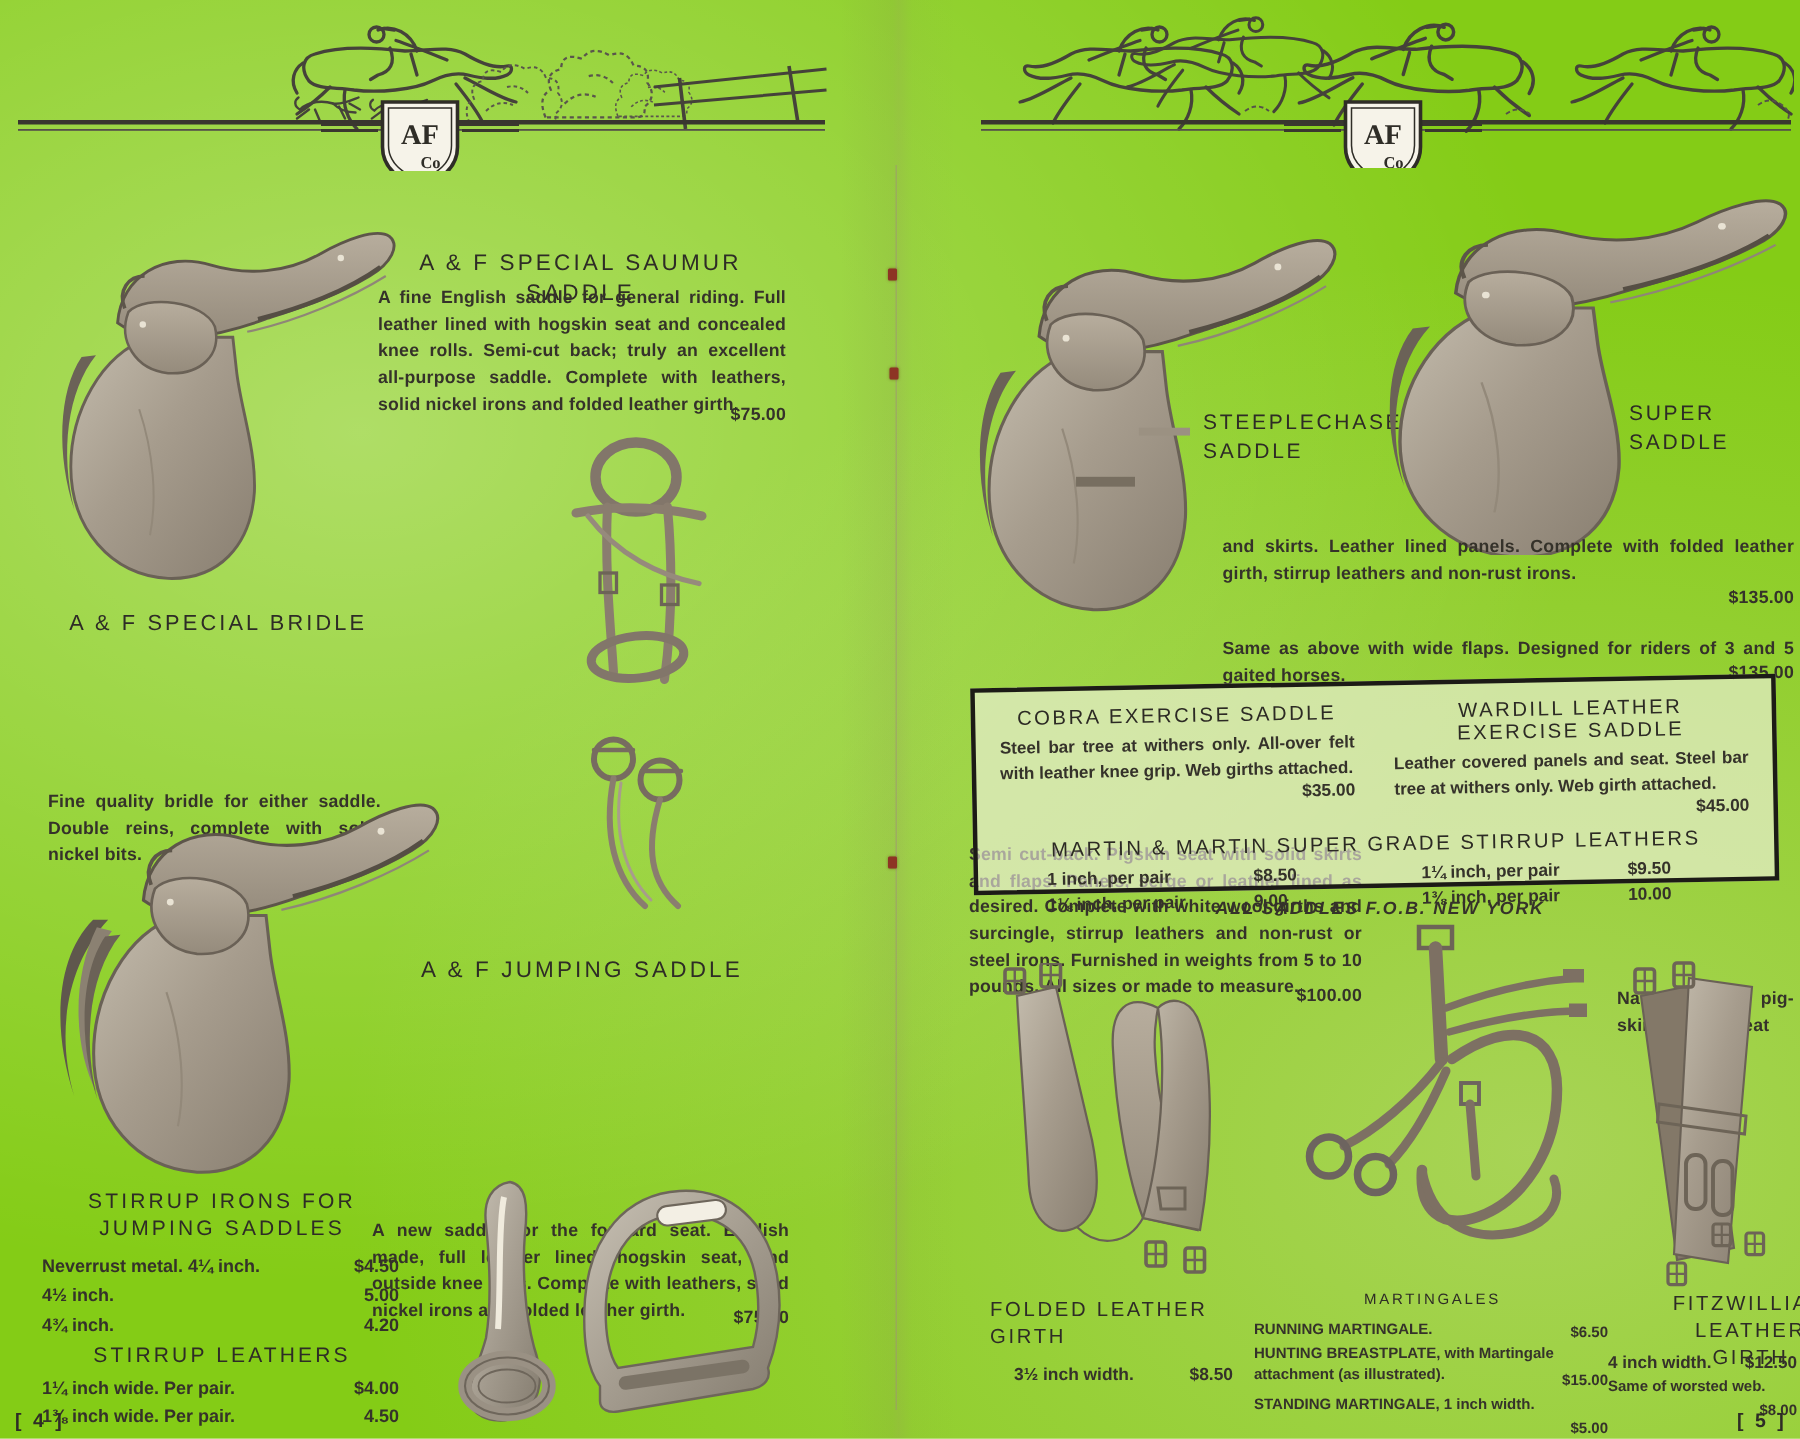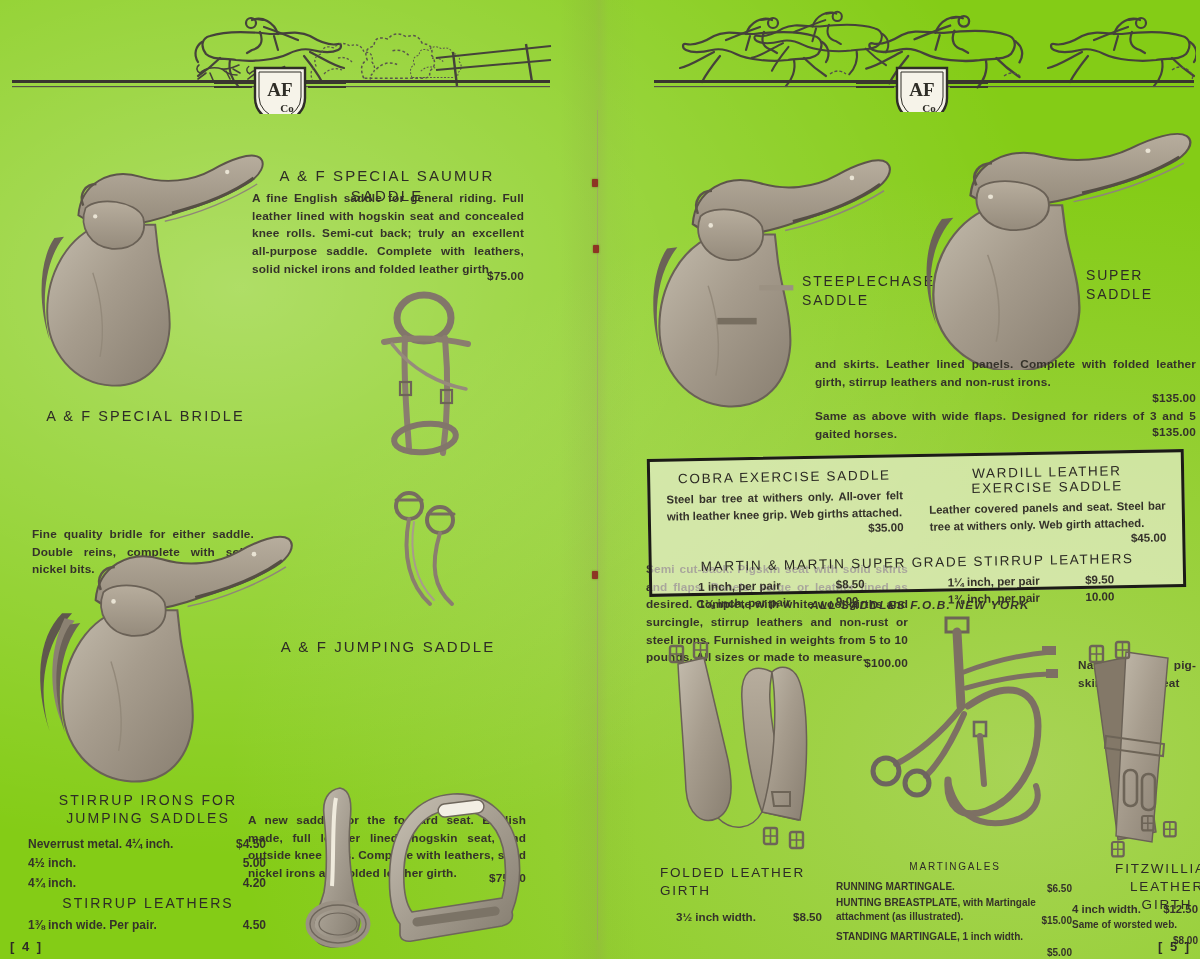--- a/index.html
+++ b/index.html
@@ -198,20 +198,24 @@
     </div>
     <div class="prow">
       <span>4¾ inch.</span>
       <span>4.20</span>
     </div>
   </div>
 
   <div class="abs h1" style="left:48px;top:894px;width:200px;font-size:14px">STIRRUP LEATHERS</div>
   <div class="abs" style="left:28px;top:916px;width:238px">
     <div class="prow">
+      <span>1¼ inch wide. Per pair.</span>
+      <span>$4.00</span>
+    </div>
+    <div class="prow">
       <span>1⅜ inch wide. Per pair.</span>
       <span>4.50</span>
     </div>
   </div>
 
   <div class="abs" style="left:288px;top:776px">
     <svg width="248" height="180" viewBox="0 0 248 180">
       <path d="M165,18 C130,20 105,48 102,90 C100,118 104,138 112,148 L112,158 C112,164 118,166 124,165 L214,150 C222,148 226,143 224,136 C230,120 234,98 230,74 C224,40 200,16 165,18 Z
                M162,34 C136,36 118,58 116,92 C115,112 118,128 124,136 L214,122 C218,108 219,92 215,72 C209,46 190,32 162,34 Z" fill="url(#metal)" fill-rule="evenodd" stroke="#6e665b" stroke-width="1.6"></path>
       <rect x="150" y="26" width="46" height="13" rx="6.5" fill="#f3efe4" stroke="#6e665b" stroke-width="1.4" transform="rotate(-7 173 32)"></rect>
@@ -267,21 +271,21 @@
     </svg>
   </div>
   <div class="abs h2" style="left:1086px;top:266px;width:110px">
     <span class="ln">SUPER</span>
     <span class="ln">SADDLE</span>
   </div>
   <div class="abs body" style="left:1078px;top:318px;width:118px;height:36px">
     <span>Narrow flap, pig-skin covered seat</span>
   </div>
   <div class="abs" style="left:815px;top:356px;width:381px">
-    <div class="body" style="height:52px;margin-bottom:0">
+    <div class="body" style="height:52px;margin-bottom:16px">
       <span>and skirts. Leather lined panels. Complete with folded leather girth, stirrup leathers and non-rust irons.</span>
       <span class="price">$135.00</span>
     </div>
     <div class="body" style="height:34px">
       <span>Same as above with wide flaps. Designed for riders of 3 and 5 gaited horses.</span>
       <span class="price">$135.00</span>
     </div>
   </div>
 
   <div class="abs box" style="left:648px;top:454px;width:537px;height:138px">

